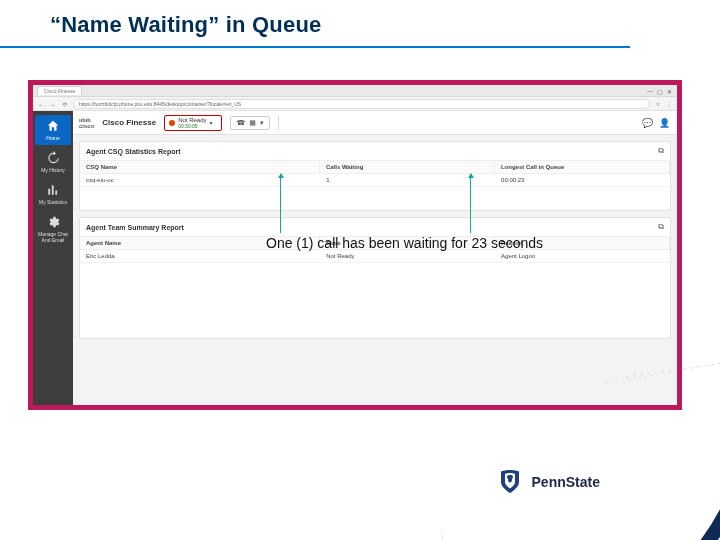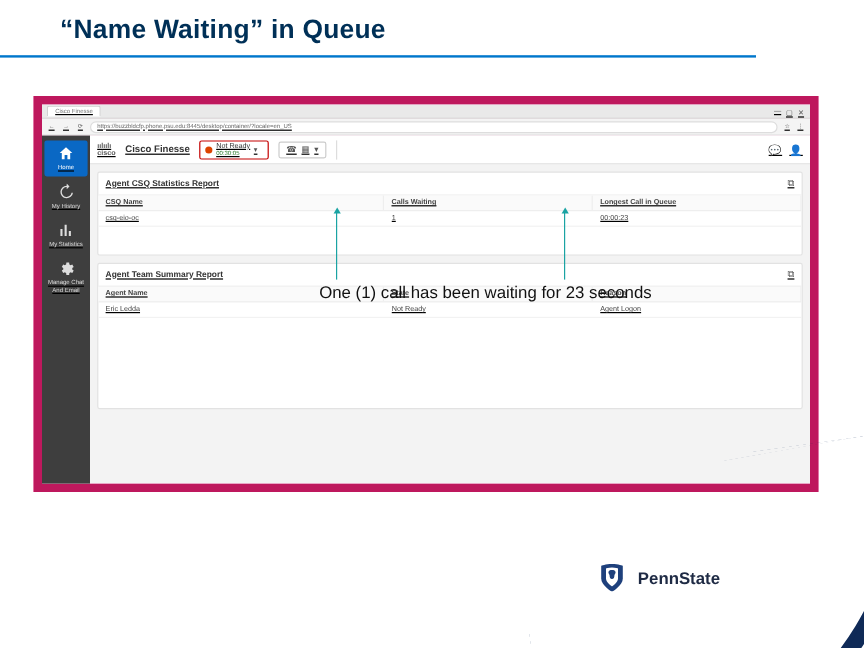--- a/index.html
+++ b/index.html
@@ -1,18 +1,18 @@
 <!DOCTYPE html>
 <html><head>
 <meta charset="utf-8">
 <style>
   * { box-sizing: border-box; margin: 0; padding: 0; }
   body { font-family: Arial, Helvetica, sans-serif; background: #fff; width: 720px; height: 540px; position: relative; overflow: hidden; }
   .slide-title { font-size: 22px; font-weight: 700; color: #003057; padding: 12px 0 8px 50px; border-bottom: 2px solid #0077cc; width: 630px; letter-spacing: .2px; }
-  .screenshot { position: absolute; left: 28px; top: 80px; width: 654px; height: 330px; border: 7px solid #be185d; background: #ec4899; text-decoration: underline; }
+  .screenshot { position: absolute; left: 28px; top: 80px; width: 654px; height: 330px; border: 5px solid #be185d; background: #fdba74; }
   
   .tabstrip { height: 12px; background: #e9e9e9; border-bottom: 1px solid #d8d8d8; font-size: 5px; color: #777; display: flex; align-items: center; padding: 0 4px; gap: 4px; }
   .tabstrip .tab { background: #fff; border: 1px solid #d0d0d0; border-bottom: none; border-radius: 2px 2px 0 0; padding: 1px 6px; }
   .tabstrip .winbtns { margin-left: auto; display: flex; gap: 4px; }
   .tabstrip .winbtn { width: 6px; height: 6px; font-size: 6px; color: #555; }
   .addrbar { height: 14px; background: #f4f4f4; border-bottom: 1px solid #e0e0e0; display: flex; align-items: center; font-size: 5px; color: #555; padding: 0 4px; gap: 4px;}
   .addrbar .navbtn { width: 8px; text-align: center; }
   .addrbar .addr { flex: 1; background: #fff; border: 1px solid #ddd; border-radius: 6px; padding: 1px 5px; color: #666; }
   .addrbar .right { display: flex; gap: 3px; }
   .page { display: flex; height: calc(100% - 26px); background: #f3f3f3; }

